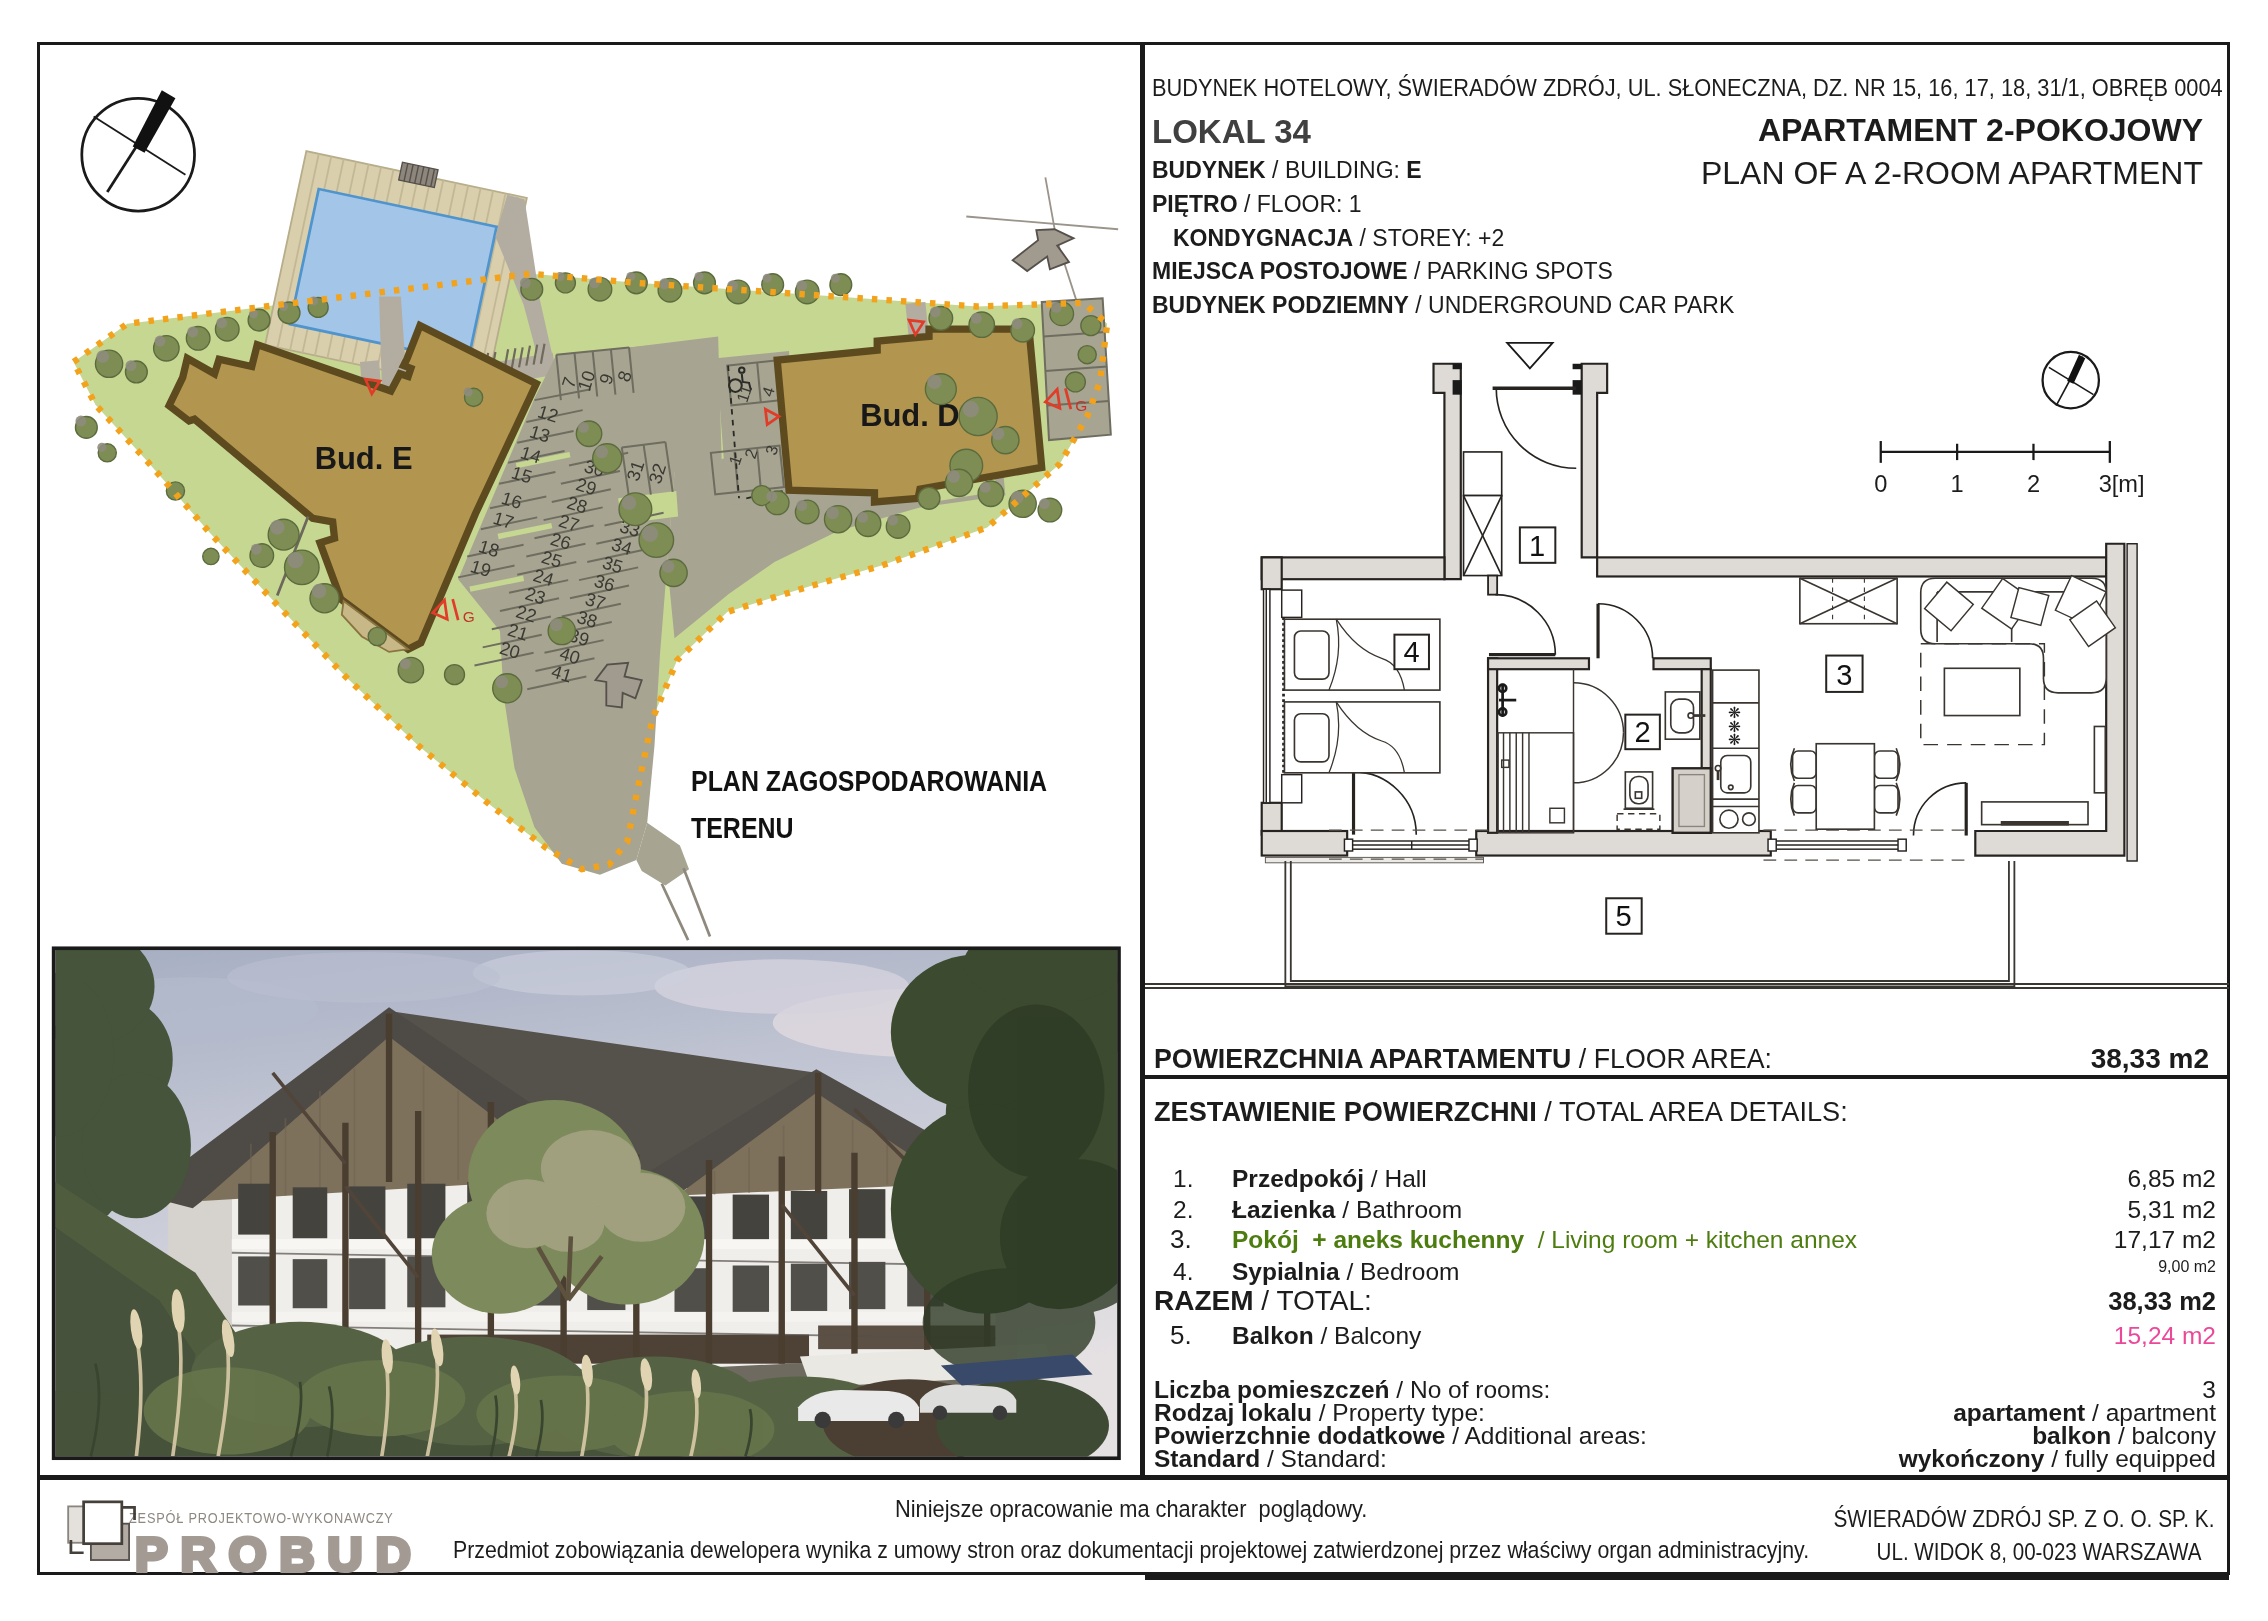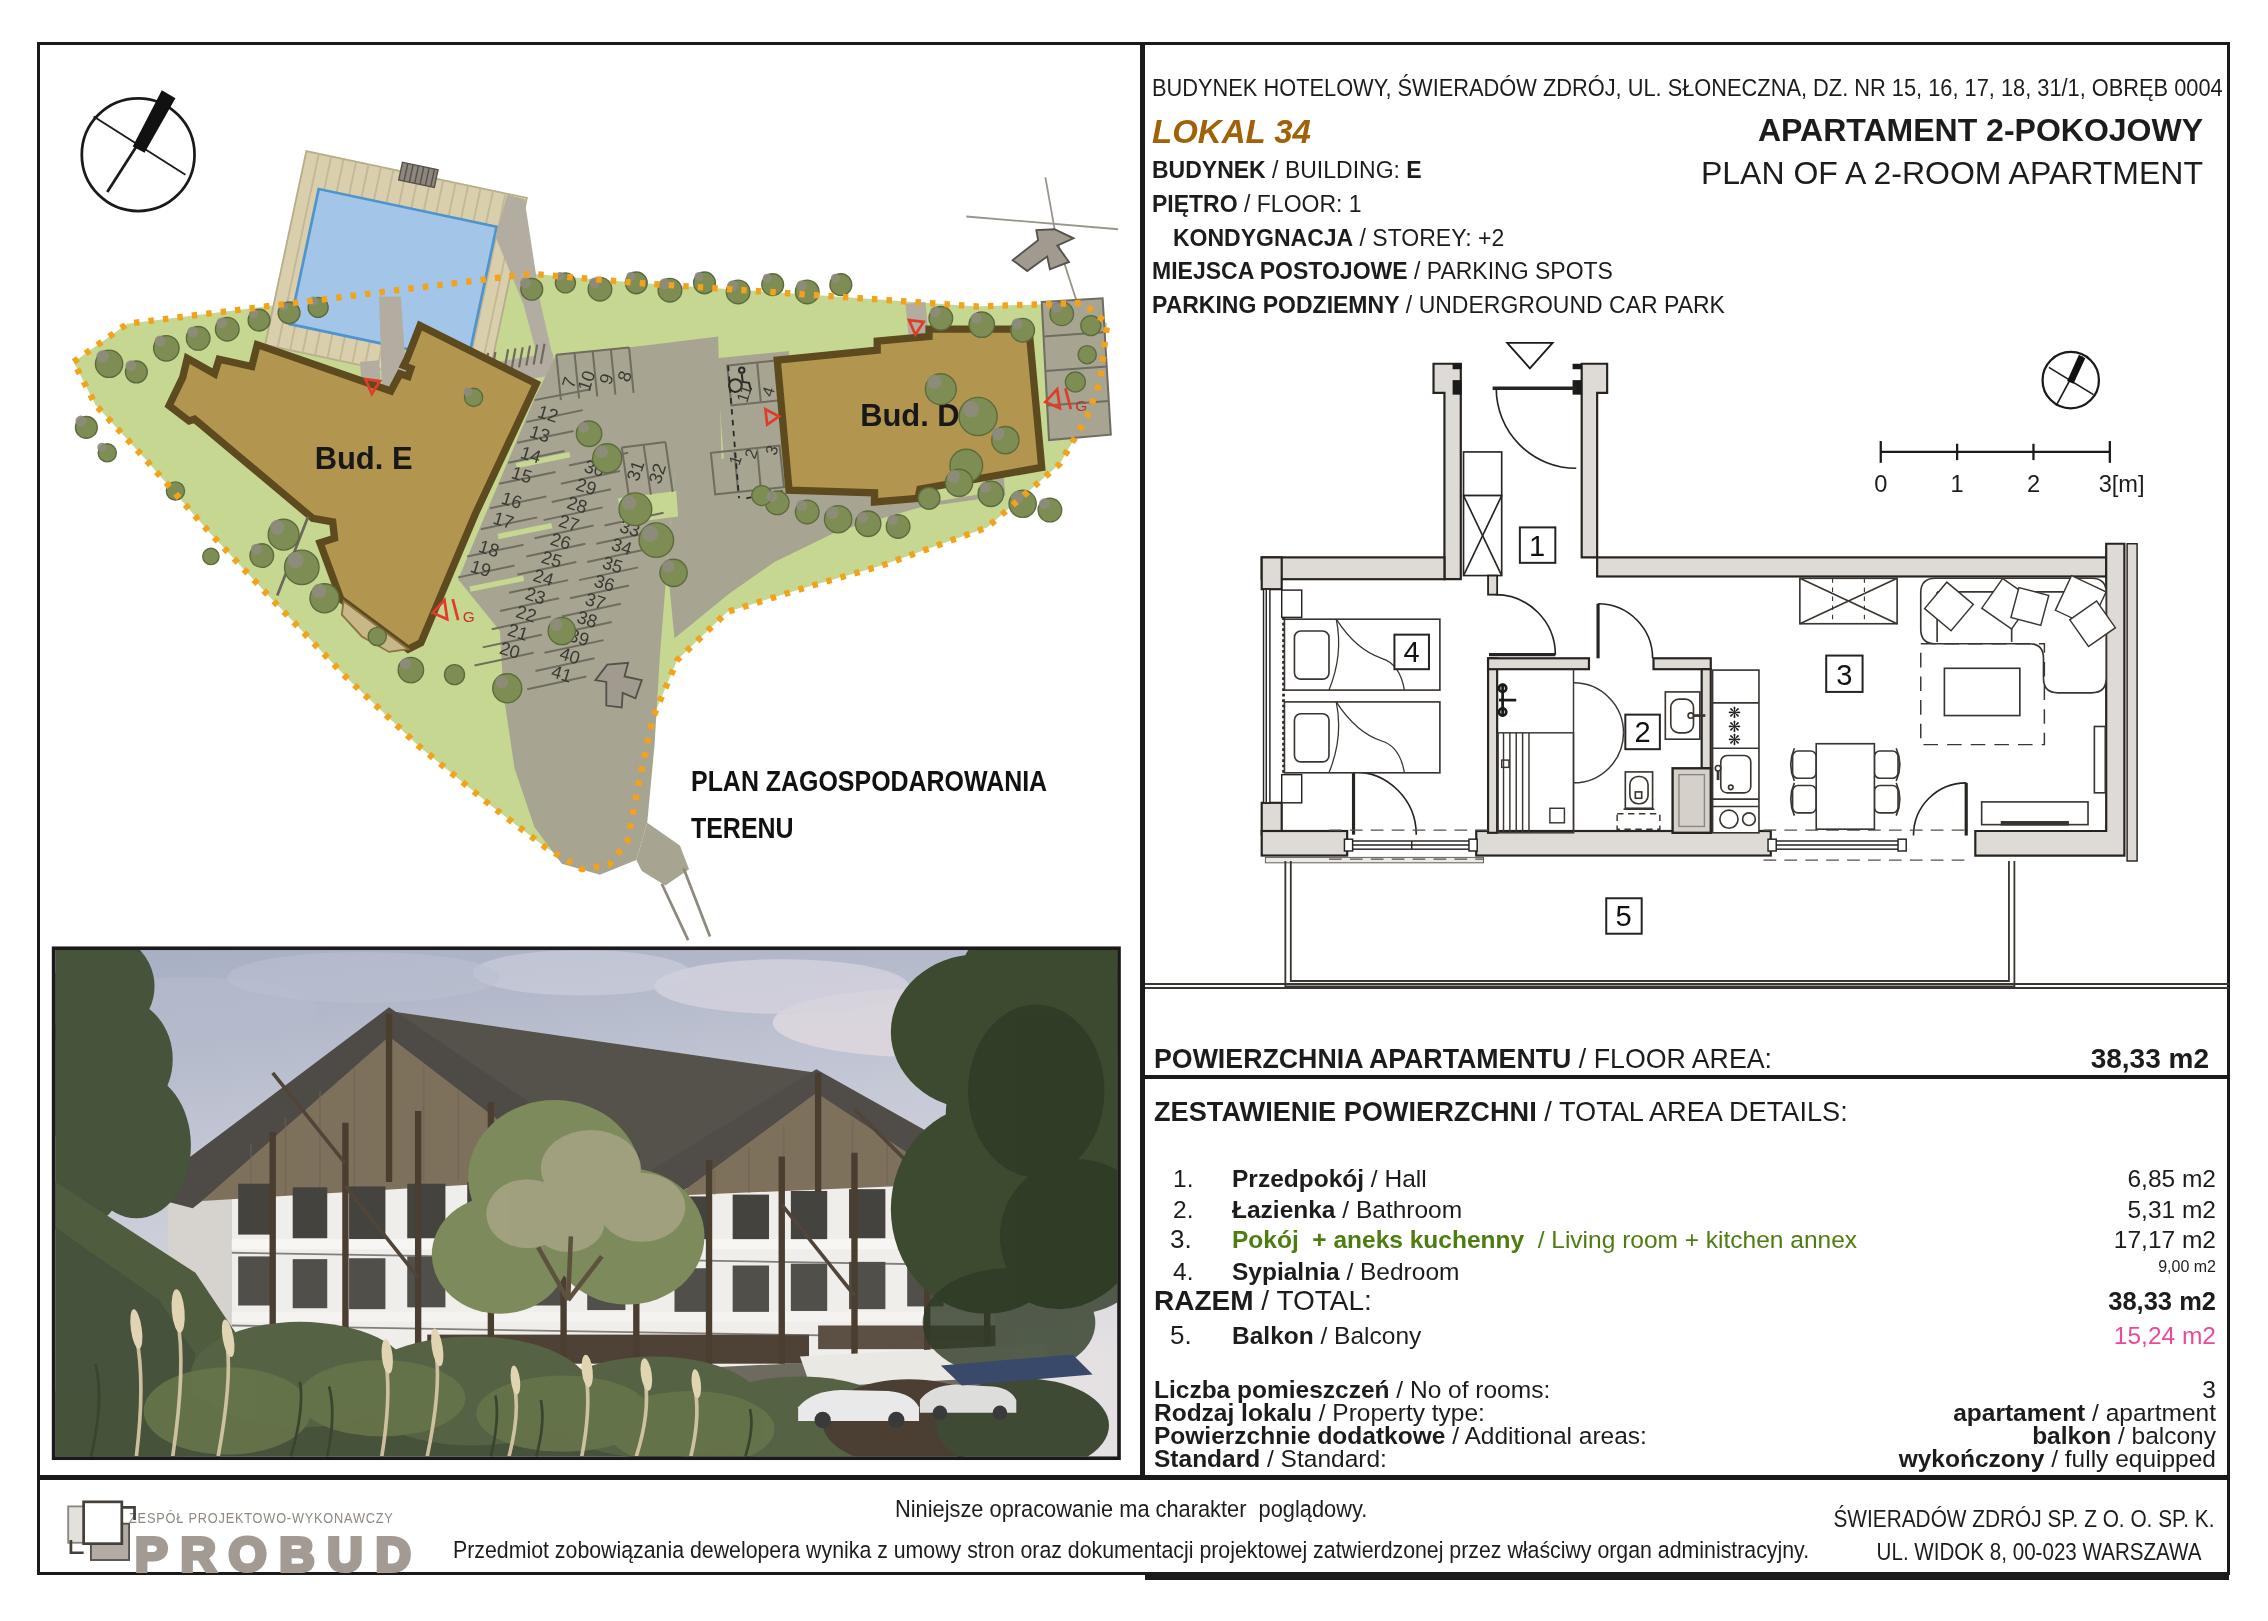--- a/index.html
+++ b/index.html
@@ -11,35 +11,35 @@
 <body>
 
 <div class="abs" style="left:37px;top:42px;width:2193px;height:1533px;border:3.6px solid #1a1a1a;box-sizing:border-box;"></div>
 
 <div class="abs" style="left:1140px;top:42px;width:4.5px;height:1436px;background:#1a1a1a;"></div>
 
 <div class="abs" style="left:37px;top:1475px;width:2193px;height:4.5px;background:#1a1a1a;"></div>
 
 <div class="abs" style="left:1152px;top:75px;font-size:23px;color:#1c1c1c;transform:scaleX(0.948);transform-origin:left top;">BUDYNEK HOTELOWY, ŚWIERADÓW ZDRÓJ, UL. SŁONECZNA, DZ. NR 15, 16, 17, 18, 31/1, OBRĘB 0004</div>
 
-<div class="abs b" style="left:1152px;top:113px;font-size:33px;color:#a16207;font-style:italic;">LOKAL 34</div>
+<div class="abs b" style="left:1152px;top:113px;font-size:33px;color:#404040;">LOKAL 34</div>
 
 <div class="abs b" style="right:65px;top:112px;font-size:32px;color:#1c1c1c;">APARTAMENT 2-POKOJOWY</div>
 
 <div class="abs" style="right:65px;top:155px;font-size:32px;color:#1c1c1c;">PLAN OF A 2-ROOM APARTMENT</div>
 
 <div class="abs" style="left:1152px;top:157px;font-size:23px;color:#1c1c1c;"><span class="b">BUDYNEK</span> / BUILDING: <span class="b">E</span></div>
 
 <div class="abs" style="left:1152px;top:191px;font-size:23px;color:#1c1c1c;"><span class="b">PIĘTRO</span> / FLOOR: 1</div>
 
 <div class="abs" style="left:1152px;top:225px;font-size:23px;color:#1c1c1c;margin-left:21px;"><span class="b">KONDYGNACJA</span> / STOREY: +2</div>
 
 <div class="abs" style="left:1152px;top:258px;font-size:23px;color:#1c1c1c;"><span class="b">MIEJSCA POSTOJOWE</span> / PARKING SPOTS</div>
 
-<div class="abs" style="left:1152px;top:292px;font-size:23px;color:#1c1c1c;"><span class="b">PARKING PODZIEMNY</span> / UNDERGROUND CAR PARK</div>
+<div class="abs" style="left:1152px;top:292px;font-size:23px;color:#1c1c1c;"><span class="b">BUDYNEK PODZIEMNY</span> / UNDERGROUND CAR PARK</div>
 
 <div class="abs" style="left:1145px;top:983px;width:1084px;height:1.8px;background:#3a3631;"></div>
 <div class="abs" style="left:1145px;top:987px;width:1084px;height:1.8px;background:#3a3631;"></div>
 
 <div class="abs b" style="left:1154px;top:1043px;font-size:28px;color:#1c1c1c;transform:scaleX(0.955);transform-origin:left top;">POWIERZCHNIA APARTAMENTU <span style="font-weight:normal">/ FLOOR AREA:</span></div>
 <div class="abs b" style="right:59px;top:1043px;font-size:28px;color:#1c1c1c;">38,33 m2</div>
 <div class="abs" style="left:1145px;top:1075px;width:1084px;height:3.6px;background:#1a1a1a;"></div>
 
 <div class="abs b" style="left:1154px;top:1096px;font-size:28px;color:#1c1c1c;transform:scaleX(0.97);transform-origin:left top;">ZESTAWIENIE POWIERZCHNI <span style="font-weight:normal">/ TOTAL AREA DETAILS:</span></div>
 

